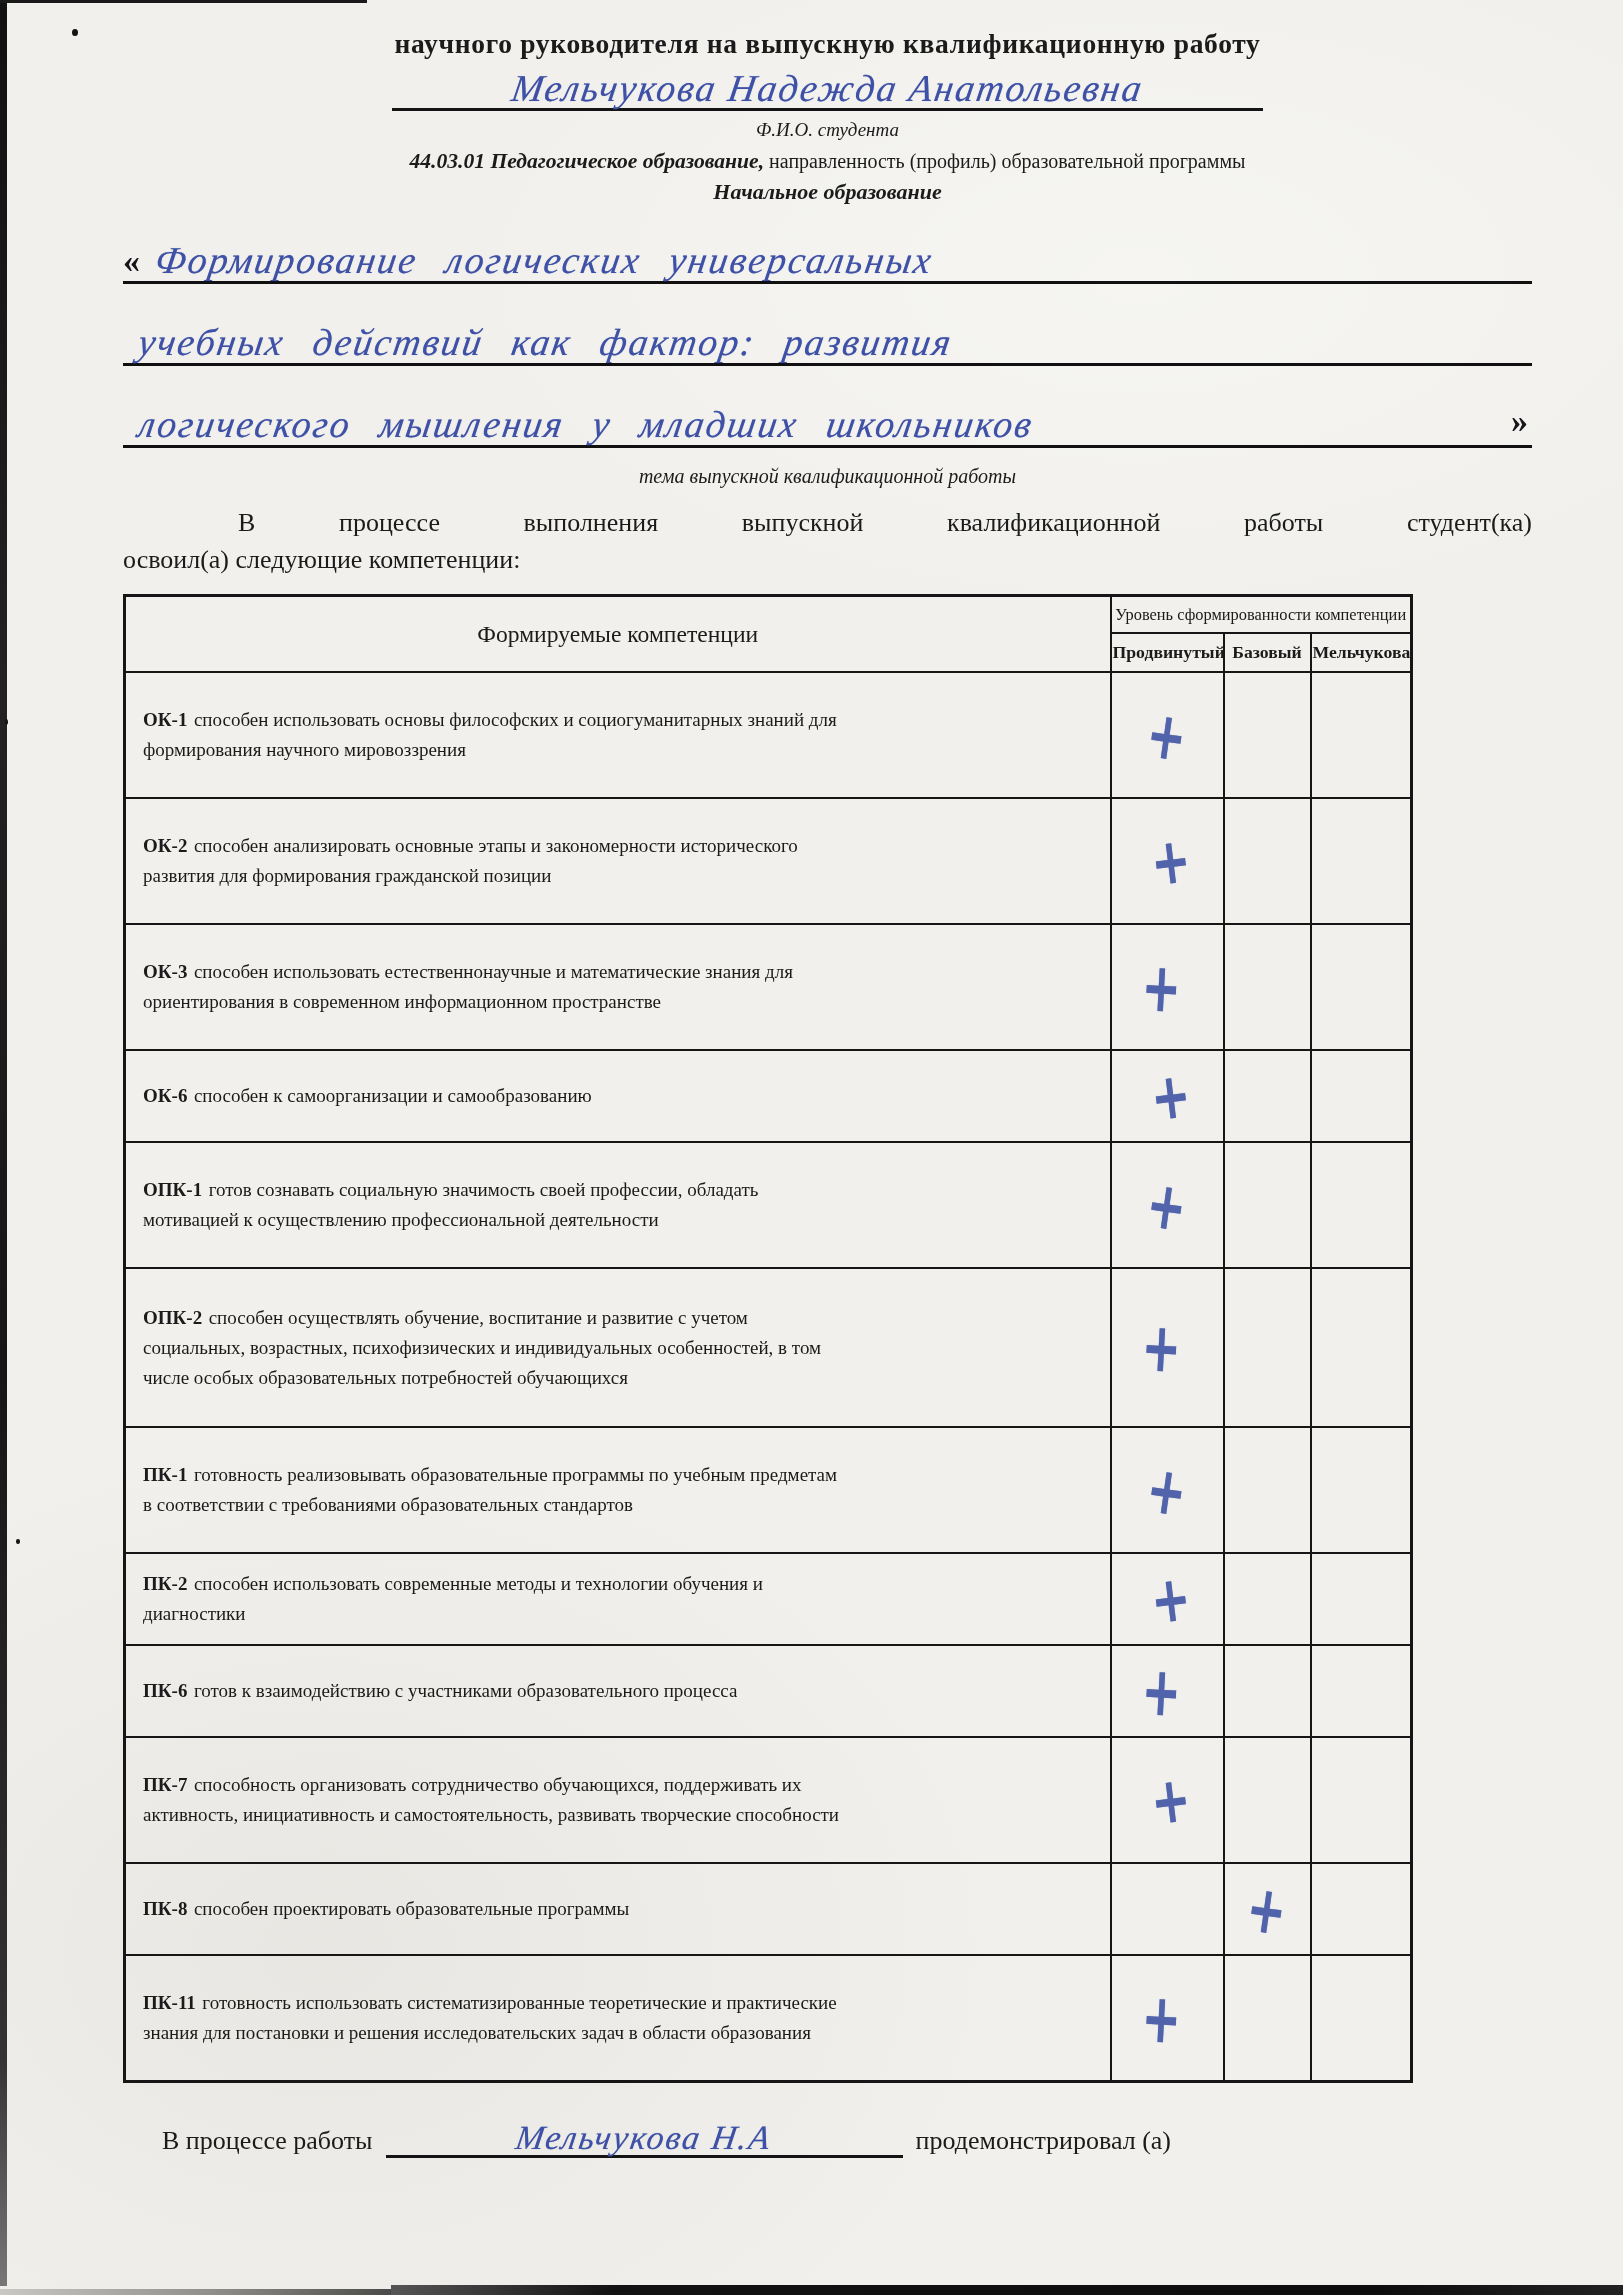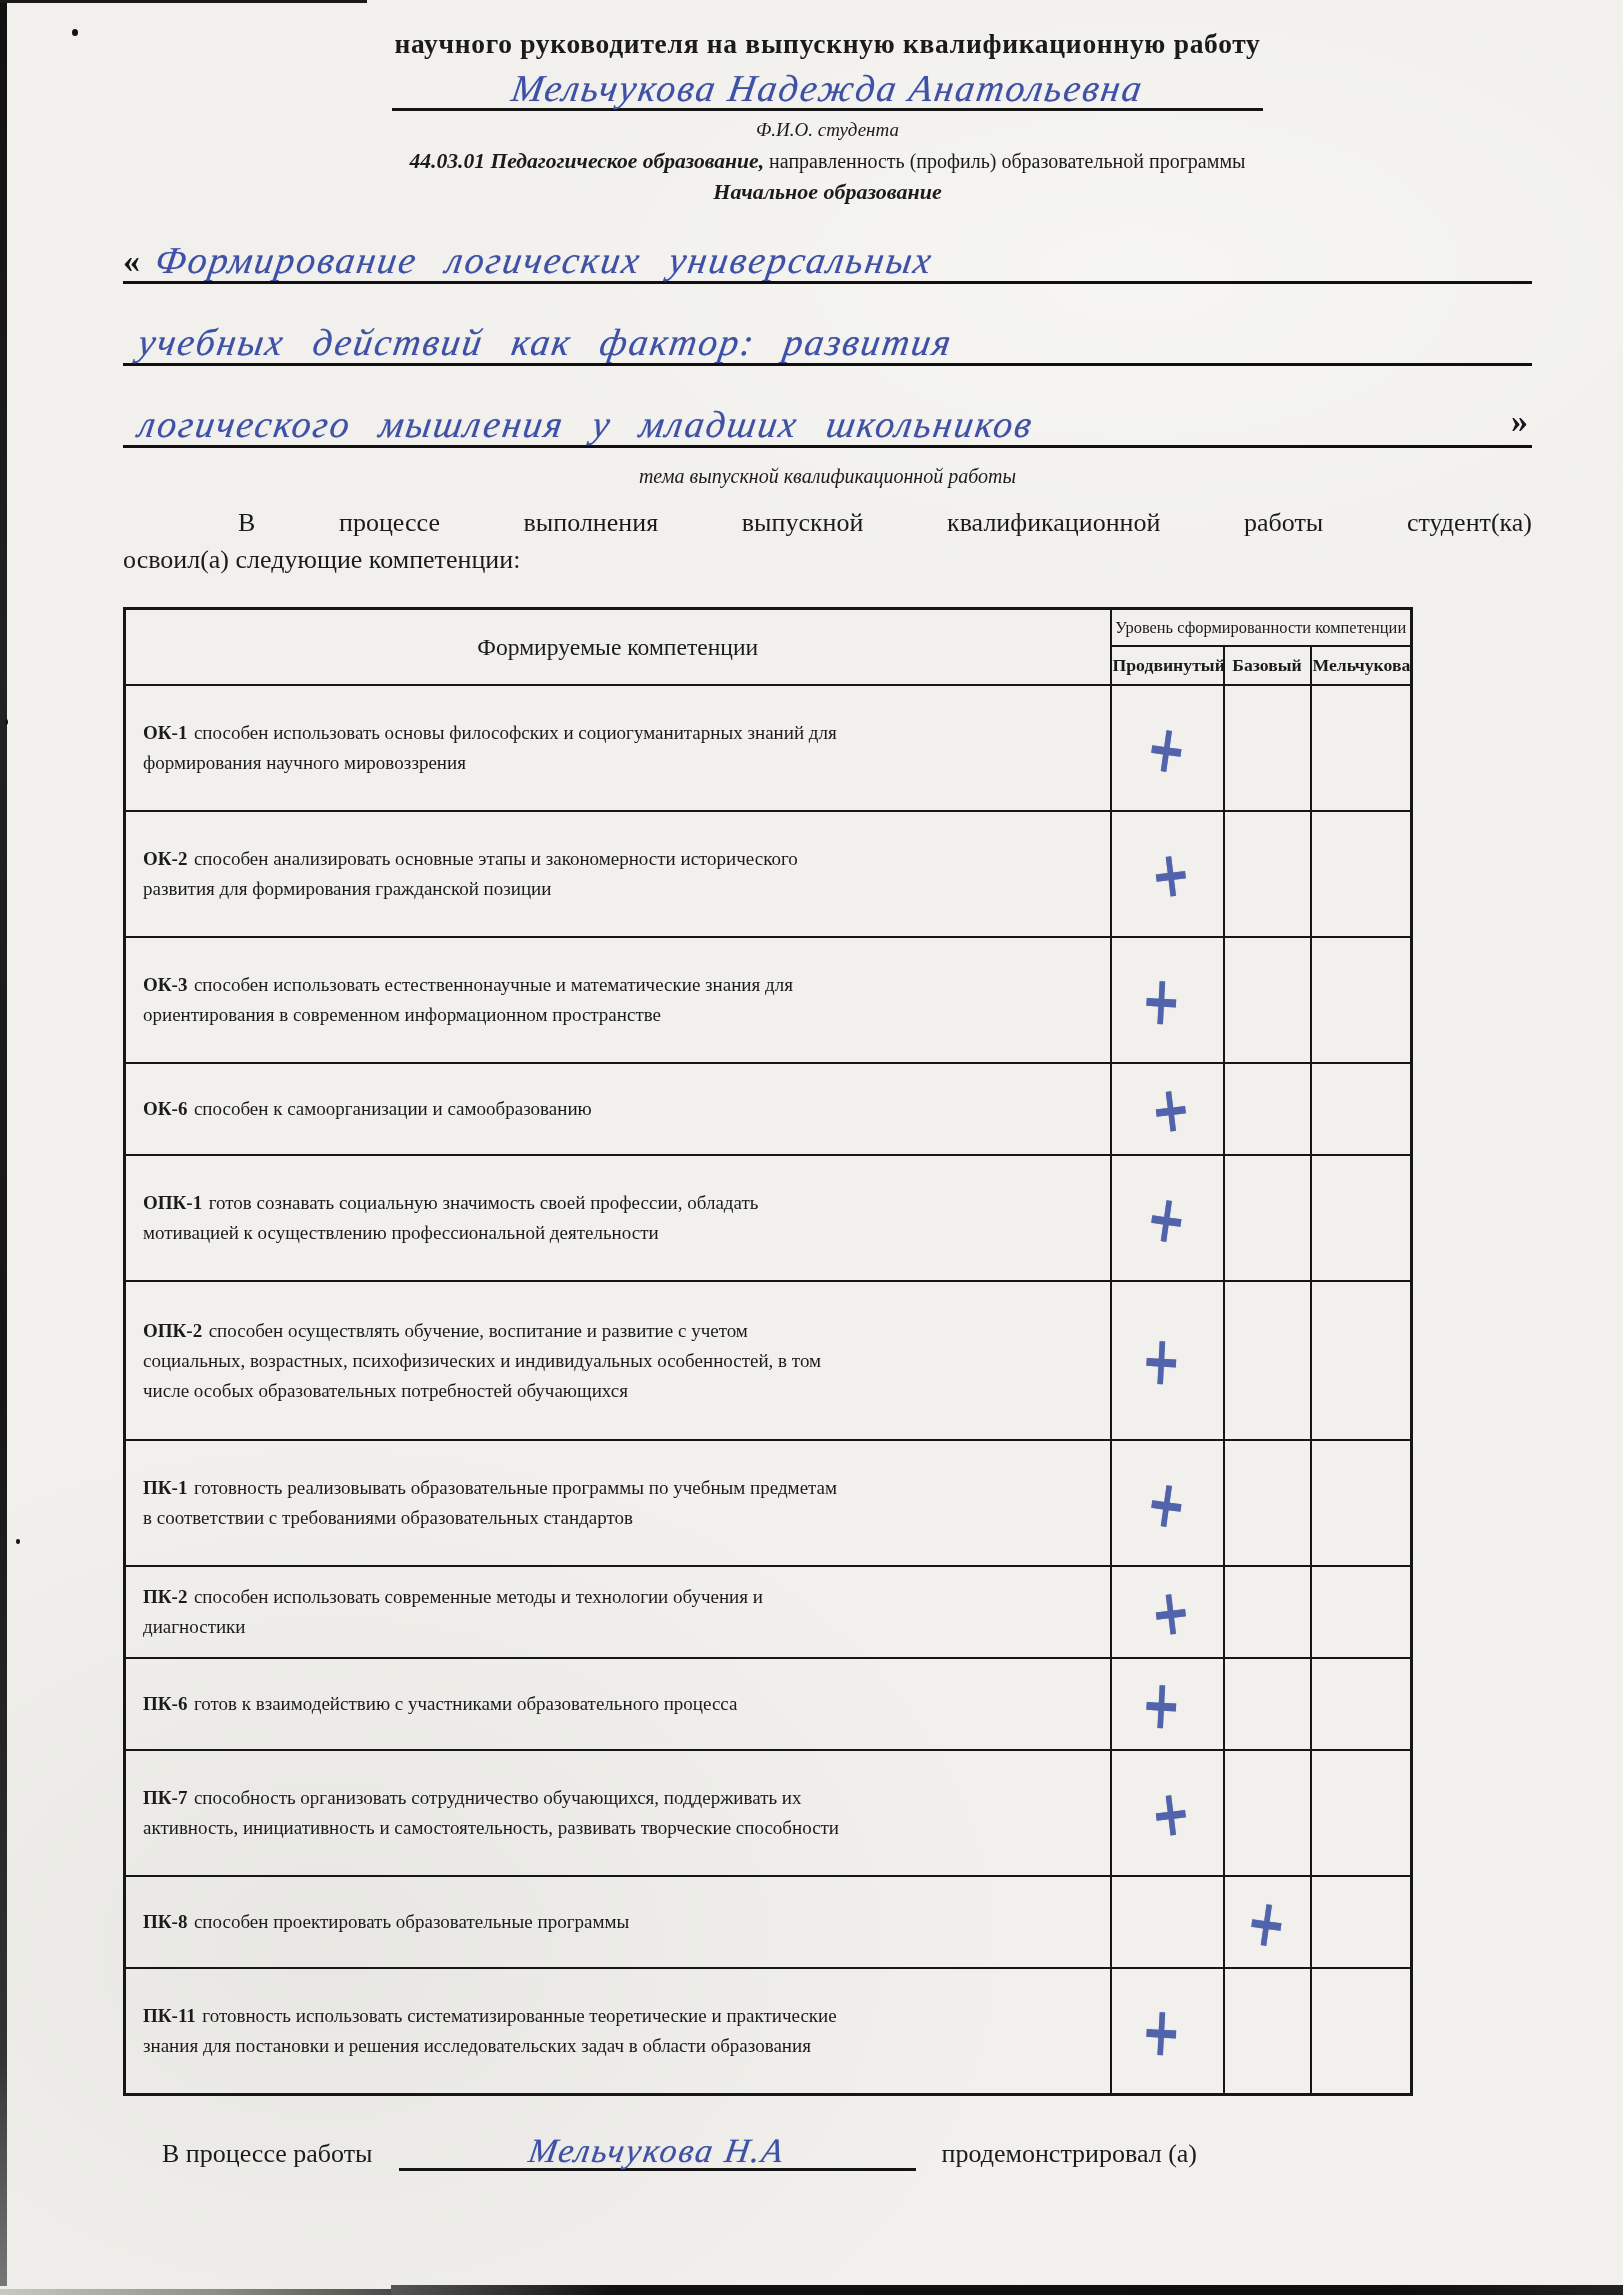--- a/index.html
+++ b/index.html
@@ -46,40 +46,40 @@
   .theme-line{position:relative;border-bottom:3.9px solid #101010;height:62px;
       margin-bottom:17px;display:flex;align-items:flex-end;}
   .theme-line .hw{font-size:38px;word-spacing:17px;padding-left:15.7px;line-height:1.1;}
   .q{font-size:34px;font-weight:bold;color:#15151a;align-self:flex-end;line-height:1.2;}
   .q-close{position:absolute;right:3.9px;bottom:3.9px;}
   .theme-label{margin-top:5.2px;font-size:20px;font-style:italic;}
 
   .intro{margin-top:17px;font-size:26px;line-height:1.42;}
   .intro .l1{text-align:justify;text-align-last:justify;text-indent:115px;}
 
-  table{margin-top:28px;border-collapse:collapse;width:1287px;table-layout:fixed;}
+  table{margin-top:15px;border-collapse:collapse;width:1287px;table-layout:fixed;}
   table,th,td{border:2px solid #161616;}
   tr{border-top:2.6px solid #141414;border-bottom:2.6px solid #141414;}
   table{border-width:3.9px;}
   th{font-weight:bold;}
   .th-comp{font-size:23.6px;font-weight:normal;}
   .th-group{font-size:16.4px;font-weight:normal;height:33px;}
   .th-level{font-size:17.7px;height:35px;}
   td.c1{font-size:19px;line-height:1.58;padding:10.5px 259px 10.5px 17px;vertical-align:middle;}
   td.c1 .code{font-weight:bold;margin-right:6.5px;text-align:right;}
   td.lv{text-align:center;vertical-align:middle;}
   .r-sm td{height:69px;} .r-md td{height:103px;} .r-lg td{height:136px;}
   .mark{font-family:"DejaVu Sans",sans-serif;font-size:47px;font-weight:bold;color:#3c50a2;
       display:inline-block;transform:rotate(8deg) scaleY(1.4);opacity:.88;
       text-shadow:0 0 0.7px rgba(60,80,162,.7);}
   tbody tr:nth-child(2n) .mark{transform:rotate(-7deg) scaleY(1.35) translateX(3.9px);}
   tbody tr:nth-child(3n) .mark{transform:rotate(3deg) scaleY(1.45) translateX(-5.2px);}
 
   .process-line{margin-top:38px;padding-left:39px;font-size:26px;display:flex;
-      align-items:baseline;gap:26px;}
+      align-items:baseline;gap:13px;}
   .hw-seg{display:inline-block;border-bottom:3.3px solid #141414;text-align:center;line-height:1;}
   .seg-name{width:517px;}
   .seg-name .hw{font-size:34px;}
 </style>
 </head>
 <body>
 
 <div class="page">
   <div class="edge-left"></div>
   <div class="edge-top"></div>

